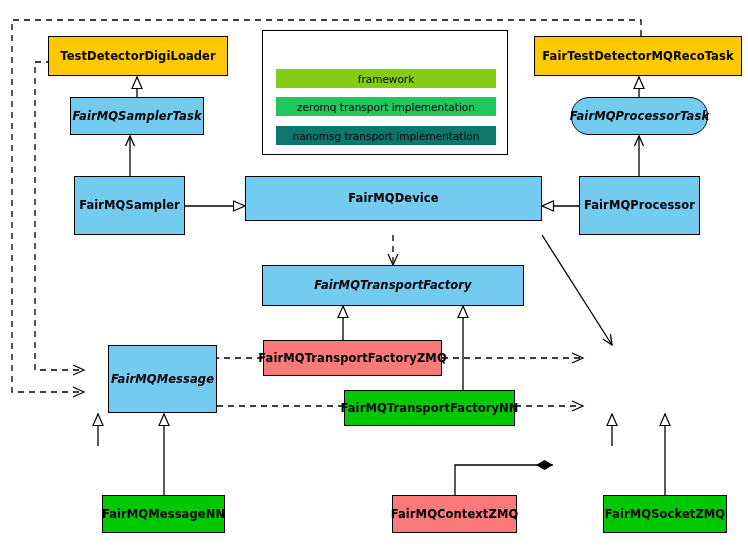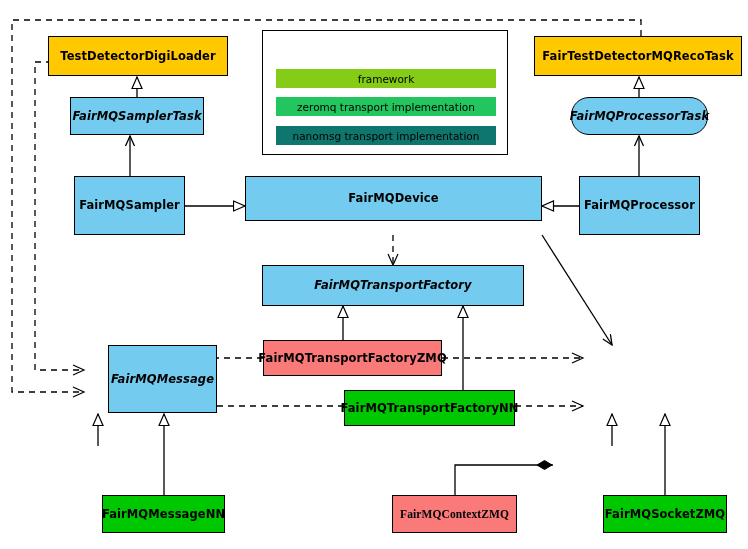--- a/index.html
+++ b/index.html
@@ -164,21 +164,21 @@
   <div class="node framework abstract" style="left:84px;top:345px;width:109px;height:68px;margin-left:24px;">
     <span>FairMQMessage</span>
   </div>
 
 
 
   <div class="node nn" style="left:102px;top:495px;width:123px;height:38px;">
     <span>FairMQMessageNN</span>
   </div>
 
-  <div class="node zmq" style="left:392px;top:495px;width:125px;height:38px;font-family:Liberation Serif, serif;">
+  <div class="node zmq" style="left:392px;top:495px;width:125px;height:38px;">
     <span>FairMQContextZMQ</span>
   </div>
 
 
   <div class="node nn" style="left:603px;top:495px;width:124px;height:38px;">
     <span>FairMQSocketZMQ</span>
   </div>
 
 </div>
 

